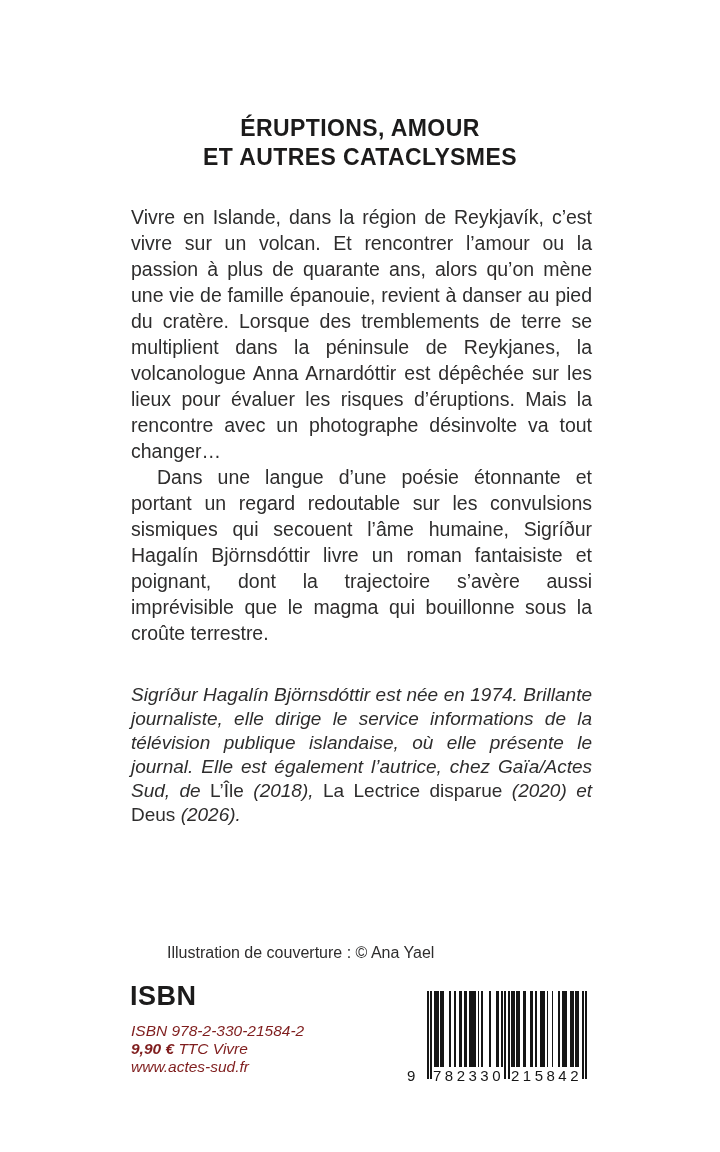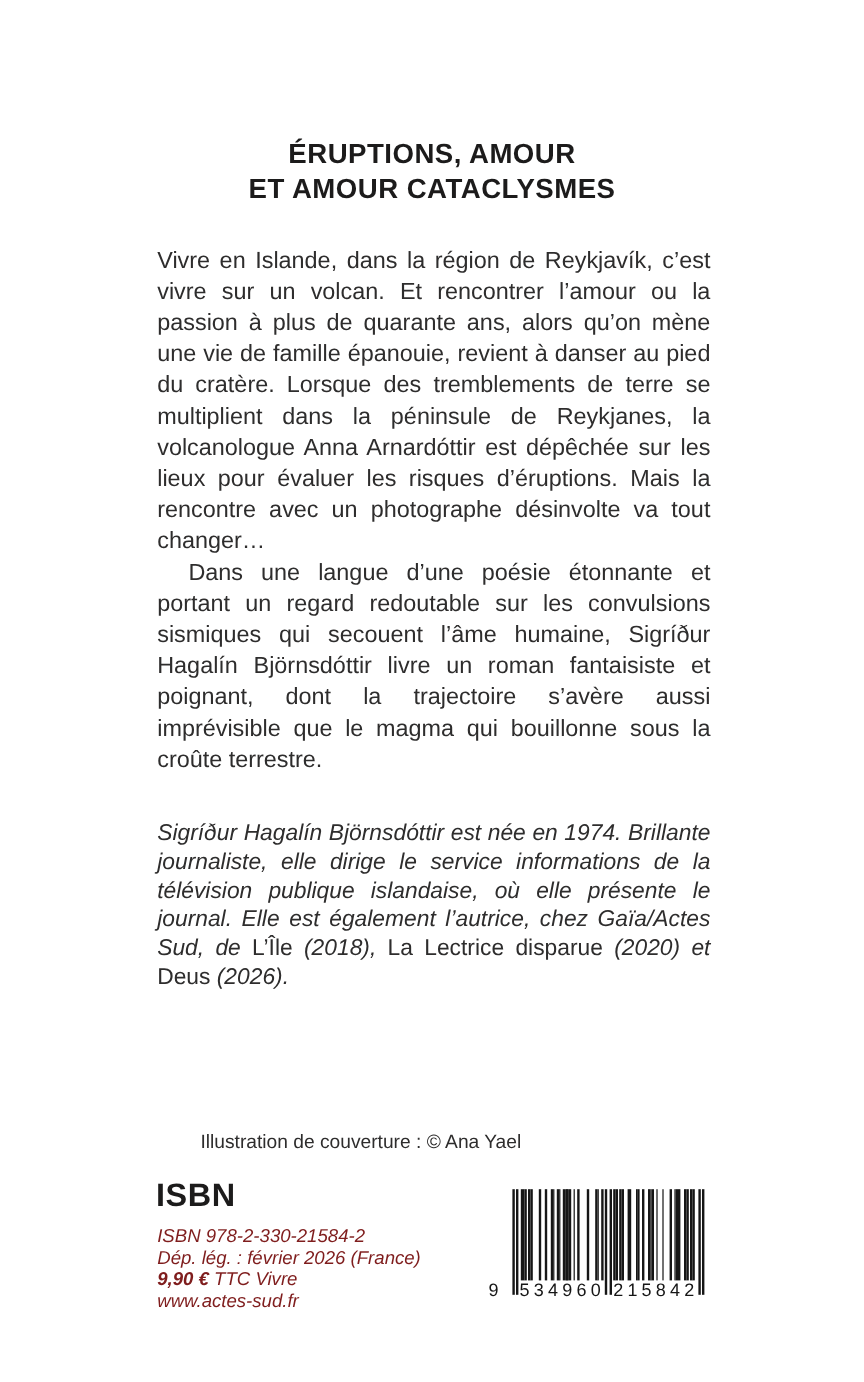--- a/index.html
+++ b/index.html
@@ -113,37 +113,36 @@
   .bc-g1 { left: 6px;  width: 70px; text-align: center; letter-spacing: 3.5px; }
   .bc-g2 { left: 84px; width: 70px; letter-spacing: 3.5px; }
 </style>
 </head>
 <body>
 
 <div class="page">
 
   <div class="title-block">
     <div class="title-line">ÉRUPTIONS, AMOUR</div>
-    <div class="title-line">ET AMOUR CATACLYSMES</div>
+    <div class="title-line">ET AUTRES CATACLYSMES</div>
   </div>
 
   <div class="text-col">
     <p>Vivre en Islande, dans la région de Reykjavík, c’est vivre sur un volcan. Et rencontrer l’amour ou la passion à plus de quarante ans, alors qu’on mène une vie de famille épanouie, revient à danser au pied du cratère. Lorsque des tremblements de terre se multiplient dans la péninsule de Reykjanes, la volcanologue Anna Arnardóttir est dépêchée sur les lieux pour évaluer les risques d’éruptions. Mais la rencontre avec un photographe désinvolte va tout changer…</p>
     <p class="indent-first">Dans une langue d’une poésie étonnante et portant un regard redoutable sur les convulsions sismiques qui secouent l’âme humaine, Sigríður Hagalín Björnsdóttir livre un roman fantaisiste et poignant, dont la trajectoire s’avère aussi imprévisible que le magma qui bouillonne sous la croûte terrestre.</p>
   </div>
 
   <div class="bio"><span class="seg-italic">Sigríður Hagalín Björnsdóttir est née en 1974. Brillante journaliste, elle dirige le service informations de la télévision publique islandaise, où elle présente le journal. Elle est également l’autrice, chez Gaïa/Actes Sud, de </span><span class="seg-roman">L’Île </span><span class="seg-italic">(2018), </span><span class="seg-roman">La Lectrice disparue </span><span class="seg-italic">(2020) et </span><span class="seg-roman">Deus </span><span class="seg-italic">(2026).</span></div>
 
   <div class="credit">Illustration de couverture : © Ana Yael</div>
 
   <div class="babel">ISBN</div>
 
   <div class="imprint">
     <div>ISBN 978-2-330-21584-2</div>
-    <div>Dép. lég. : février 2026 (France)</div>
     <div><span class="seg-bold-italic">9,90 € </span><span class="seg-italic">TTC Vivre</span></div>
     <div>www.actes-sud.fr</div>
   </div>
 
   <div class="barcode">
     <div class="bars">
         <div class="bar guard" style="left: 0px; width: 1.73px;"></div>
         <div class="bar guard" style="left: 3.37px; width: 1.73px;"></div>
         <div class="bar" style="left: 6.74px; width: 1.73px;"></div>
         <div class="bar" style="left: 8.42px; width: 1.73px;"></div>
@@ -187,17 +186,17 @@
         <div class="bar" style="left: 136.42px; width: 1.73px;"></div>
         <div class="bar" style="left: 138.11px; width: 1.73px;"></div>
         <div class="bar" style="left: 143.16px; width: 1.73px;"></div>
         <div class="bar" style="left: 144.84px; width: 1.73px;"></div>
         <div class="bar" style="left: 148.21px; width: 1.73px;"></div>
         <div class="bar" style="left: 149.89px; width: 1.73px;"></div>
         <div class="bar guard" style="left: 154.95px; width: 1.73px;"></div>
         <div class="bar guard" style="left: 158.32px; width: 1.73px;"></div>
       </div>
     <div class="bc-digit bc-first">9</div>
-    <div class="bc-digit bc-g1">534960</div>
+    <div class="bc-digit bc-g1">782330</div>
     <div class="bc-digit bc-g2">215842</div>
   </div>
 
 </div>
 
 </body></html>

